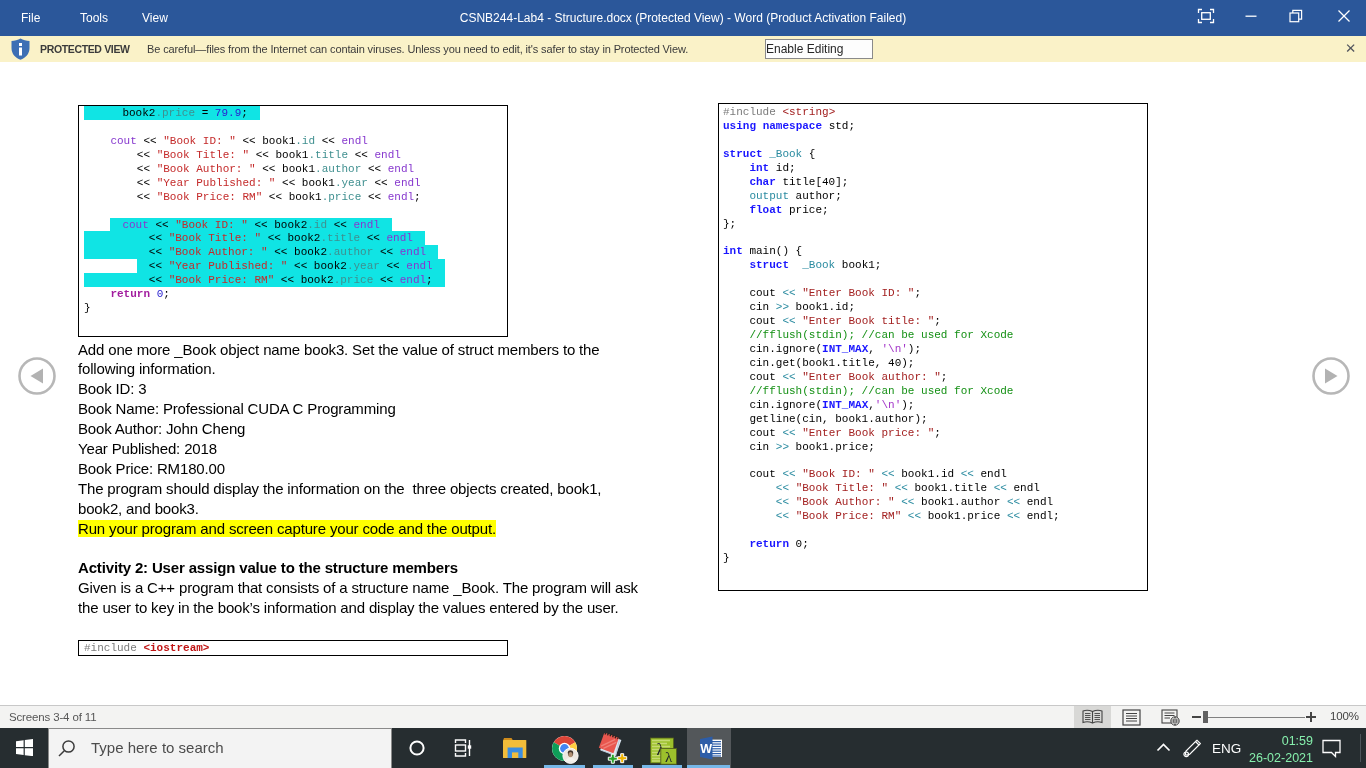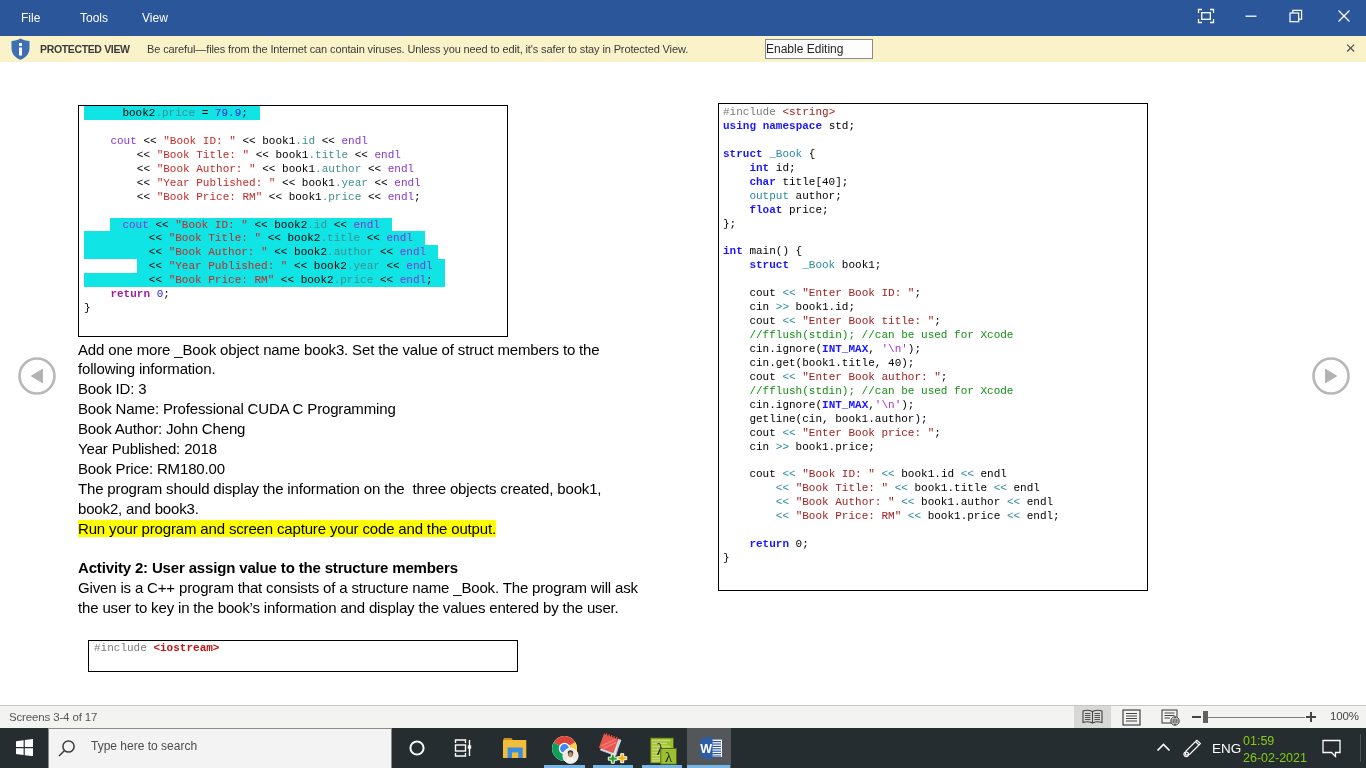--- a/index.html
+++ b/index.html
@@ -29,20 +29,21 @@
 #taskbar{left:0;top:728px;width:1366px;height:40px;background:#262d30}
 #searchbox{position:absolute;left:48px;top:0;width:344px;height:40px;background:#f3f3f3;border:1px solid #8a8a8a;border-bottom:none}
 .tbul{position:absolute;top:37px;height:3px;background:#76b7e8}
 </style></head>
 <body>
 <div id="scr">
   <div class="abs" id="titlebar">
     <span class="menu" style="left:21px">File</span>
     <span class="menu" style="left:80px">Tools</span>
     <span class="menu" style="left:142px">View</span>
+    <div id="wtitle">CSNB244-Lab4 - Structure.docx (Protected View) - Word (Product Activation Failed)</div>
     <svg style="position:absolute;left:1196px;top:6px" width="20" height="20" viewBox="0 0 20 20" fill="none" stroke="#fff" stroke-width="1.3">
       <path d="M2.5,7 V3.5 H6 M14,3.5 H17.5 V7 M17.5,13 V16.5 H14 M6,16.5 H2.5 V13"></path>
       <rect x="5.7" y="6.7" width="8.6" height="6.6"></rect>
     </svg>
     <svg style="position:absolute;left:1241px;top:6px" width="20" height="20" viewBox="0 0 20 20" stroke="#fff">
       <line x1="4.5" y1="10.2" x2="15.5" y2="10.2" stroke-width="1.3"></line>
     </svg>
     <svg style="position:absolute;left:1286px;top:6px" width="20" height="20" viewBox="0 0 20 20" fill="none" stroke="#fff" stroke-width="1.2">
       <rect x="4" y="7" width="8.7" height="8.7"></rect>
       <path d="M6.8 7 L6.8 4.3 L15.6 4.3 L15.6 13.1 L12.7 13.1"></path>
@@ -83,21 +84,21 @@
 
     <span class="hl"><span class="k">cout</span> &lt;&lt; <span class="s">"Book ID: "</span> &lt;&lt; book2<span class="m">.id</span> &lt;&lt; <span class="k">endl</span></span>
 <span class="hl">        &lt;&lt; <span class="s">"Book Title: "</span> &lt;&lt; book2<span class="m">.title</span> &lt;&lt; <span class="k">endl</span></span>
 <span class="hl">        &lt;&lt; <span class="s">"Book Author: "</span> &lt;&lt; book2<span class="m">.author</span> &lt;&lt; <span class="k">endl</span></span>
         <span class="hl">&lt;&lt; <span class="s">"Year Published: "</span> &lt;&lt; book2<span class="m">.year</span> &lt;&lt; <span class="k">endl</span></span>
 <span class="hl">        &lt;&lt; <span class="s">"Book Price: RM"</span> &lt;&lt; book2<span class="m">.price</span> &lt;&lt; <span class="k">endl</span>;</span>
     <span class="kb">return</span> <span class="n">0</span>;
 }</pre>
     </div>
     <div class="abs body15" id="ltext" style="left:78px;top:277.5px">Add one more _Book object name book3. Set the value of struct members to the<br>following information.<br>Book ID: 3<br>Book Name: Professional CUDA C Programming<br>Book Author: John Cheng<br>Year Published: 2018<br>Book Price: RM180.00<br>The program should display the information on the&nbsp; three objects created, book1,<br>book2, and book3.<br><span class="yhl">Run your program and screen capture your code and the output.</span><br><br><b>Activity 2: User assign value to the structure members</b><br>Given is a C++ program that consists of a structure name _Book. The program will ask<br>the user to key in the book’s information and display the values entered by the user.</div>
-    <div class="codebox" id="box2" style="left:88px;top:578px;width:430px;height:32px">
+    <div class="codebox" id="box2" style="left:78px;top:578px;width:430px;height:16px">
       <pre style="padding:1px 0 0 5px"><span class="g">#include</span> <span style="color:#c01414;font-weight:bold">&lt;iostream&gt;</span></pre>
     </div>
     <div class="codebox" id="box3" style="left:718px;top:41px;width:430px;height:488px">
       <pre id="pre3" style="padding:2px 0 0 4px"><span class="g">#include</span> <span class="r">&lt;string&gt;</span>
 <span class="b">using</span> <span class="b">namespace</span> std;
 
 <span class="b">struct</span> <span class="t">_Book</span> {
     <span class="b">int</span> id;
     <span class="b">char</span> title[40];
     <span class="t">output</span> author;
@@ -123,21 +124,21 @@
     cout <span class="t">&lt;&lt;</span> <span class="r">"Book ID: "</span> <span class="t">&lt;&lt;</span> book1.id <span class="t">&lt;&lt;</span> endl
         <span class="t">&lt;&lt;</span> <span class="r">"Book Title: "</span> <span class="t">&lt;&lt;</span> book1.title <span class="t">&lt;&lt;</span> endl
         <span class="t">&lt;&lt;</span> <span class="r">"Book Author: "</span> <span class="t">&lt;&lt;</span> book1.author <span class="t">&lt;&lt;</span> endl
         <span class="t">&lt;&lt;</span> <span class="r">"Book Price: RM"</span> <span class="t">&lt;&lt;</span> book1.price <span class="t">&lt;&lt;</span> endl;
 
     <span class="b">return</span> 0;
 }</pre>
     </div>
   </div>
   <div class="abs" id="statusbar">
-    <span style="position:absolute;left:9px;top:5px">Screens 3-4 of 17</span>
+    <span style="position:absolute;left:9px;top:5px">Screens 3-4 of 11</span>
     <div style="position:absolute;left:1074px;top:0;width:37px;height:22px;background:#d8d8d6"></div>
     <svg style="position:absolute;left:1082px;top:3px" width="21" height="16" viewBox="0 0 21 16" fill="none" stroke="#444" stroke-width="1.1">
       <path d="M1 2 C4 0.8 7 0.8 10.5 2.6 C14 0.8 17 0.8 20 2 L20 13.5 C17 12.3 14 12.3 10.5 14.1 C7 12.3 4 12.3 1 13.5 Z"></path>
       <line x1="10.5" y1="2.6" x2="10.5" y2="14"></line>
       <line x1="3" y1="4.5" x2="8.5" y2="4.5" stroke-width="0.9"></line>
         <line x1="3" y1="6.5" x2="8.5" y2="6.5" stroke-width="0.9"></line>
         <line x1="3" y1="8.5" x2="8.5" y2="8.5" stroke-width="0.9"></line>
         <line x1="3" y1="10.5" x2="8.5" y2="10.5" stroke-width="0.9"></line>
       <line x1="12.5" y1="4.5" x2="18" y2="4.5" stroke-width="0.9"></line>
         <line x1="12.5" y1="6.5" x2="18" y2="6.5" stroke-width="0.9"></line>
@@ -171,21 +172,21 @@
       <path d="M0,2.3 L7.6,1.2 L7.6,8 L0,8 Z"></path>
       <path d="M8.8,1 L17,0 L17,8 L8.8,8 Z"></path>
       <path d="M0,9.2 L7.6,9.2 L7.6,16 L0,14.9 Z"></path>
       <path d="M8.8,9.2 L17,9.2 L17,17.2 L8.8,16.2 Z"></path>
     </svg>
     <div id="searchbox">
       <svg style="position:absolute;left:7px;top:9px" width="22" height="22" viewBox="0 0 22 22" fill="none" stroke="#3c3c3c" stroke-width="1.5">
         <circle cx="12.5" cy="8.5" r="5.6"></circle>
         <line x1="8.3" y1="12.7" x2="3" y2="18"></line>
       </svg>
-      <span style="position:absolute;left:42px;top:10px;font-size:12px;color:#4c4c4c">Type here to search</span>
+      <span style="position:absolute;left:42px;top:10px;font-size:15px;color:#4c4c4c">Type here to search</span>
     </div>
     <svg style="position:absolute;left:409px;top:12px" width="16" height="16" viewBox="0 0 16 16" fill="none" stroke="#fdfdfd" stroke-width="2">
       <circle cx="8" cy="8" r="6.6"></circle>
     </svg>
     <svg style="position:absolute;left:454px;top:11px" width="19" height="18" viewBox="0 0 19 18" fill="none" stroke="#fdfdfd" stroke-width="1.4">
       <path d="M1.5,4 L1.5,1 L11.5,1 L11.5,4"></path>
       <rect x="1.5" y="6" width="10" height="6"></rect>
       <path d="M1.5,14 L1.5,17 L11.5,17 L11.5,14"></path>
       <line x1="15.5" y1="1" x2="15.5" y2="17"></line>
       <rect x="13.8" y="6.3" width="3.4" height="3.4" fill="#fdfdfd" stroke="none"></rect>
@@ -255,19 +256,19 @@
     <div class="tbul" style="left:642px;width:40px"></div>
     <div class="tbul" style="left:687px;width:43px"></div>
     <svg style="position:absolute;left:1156px;top:15px" width="15" height="9" viewBox="0 0 15 9" fill="none" stroke="#fdfdfd" stroke-width="1.7">
       <path d="M1.5,7.5 L7.5,1.5 L13.5,7.5"></path>
     </svg>
     <svg style="position:absolute;left:1182px;top:10px" width="21" height="21" viewBox="0 0 21 21" fill="none" stroke="#fdfdfd">
       <path d="M13.5,3.5 L17,7 L7.5,16.5 L3.8,17.2 L3.3,16.7 L4,13 Z M13.5,3.5 L15,2.2 L18.3,5.5 L17,7" stroke-width="1.2"></path>
       <circle cx="4.2" cy="16.3" r="2.3" stroke-width="1.2"></circle>
     </svg>
     <span style="position:absolute;left:1212px;top:13px;font-size:13.5px;color:#fdfdfd">ENG</span>
-    <div style="position:absolute;left:1243px;top:5px;width:70px;text-align:left;color:#84cc16;font-size:12.5px;line-height:16.5px">01:59<br>26-02-2021</div>
+    <div style="position:absolute;left:1243px;top:5px;width:70px;text-align:right;color:#86efac;font-size:12.5px;line-height:16.5px">01:59<br>26-02-2021</div>
     <svg style="position:absolute;left:1322px;top:11px" width="19" height="19" viewBox="0 0 19 19" fill="none" stroke="#fdfdfd" stroke-width="1.3">
       <path d="M1,1.5 H18 V13.5 H13.5 L13.5,17.5 L9.5,13.5 H1 Z"></path>
     </svg>
     <div style="position:absolute;left:1360px;top:6px;width:1px;height:28px;background:#4d555b"></div>
   </div>
 </div>
 
 </body></html>

